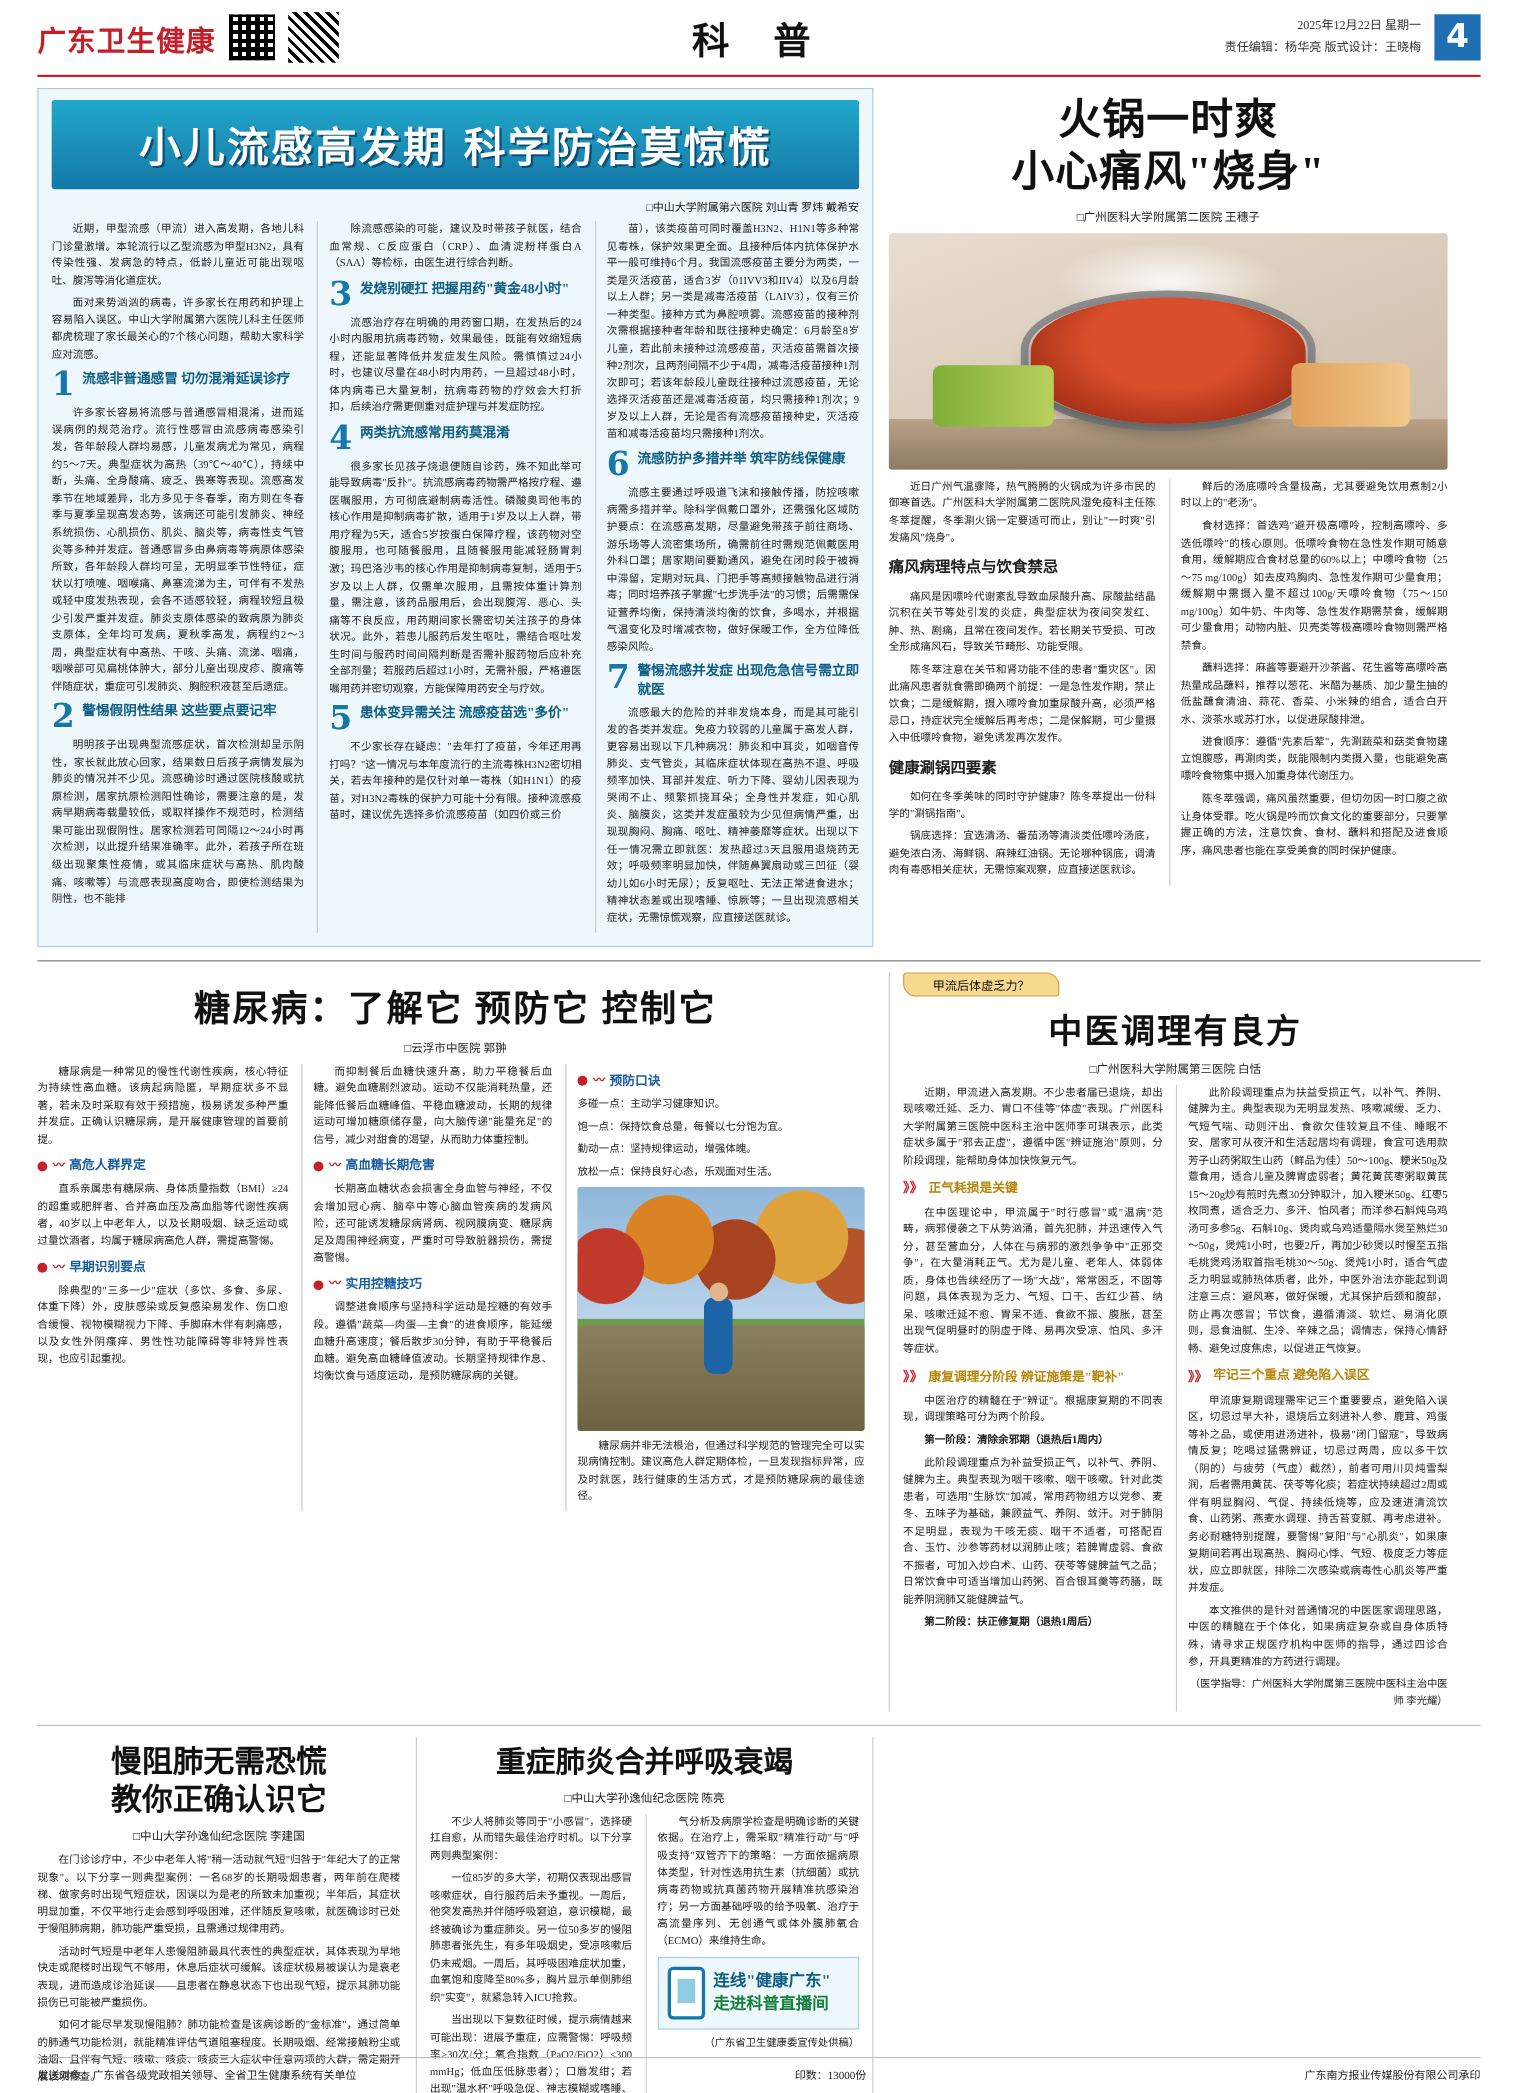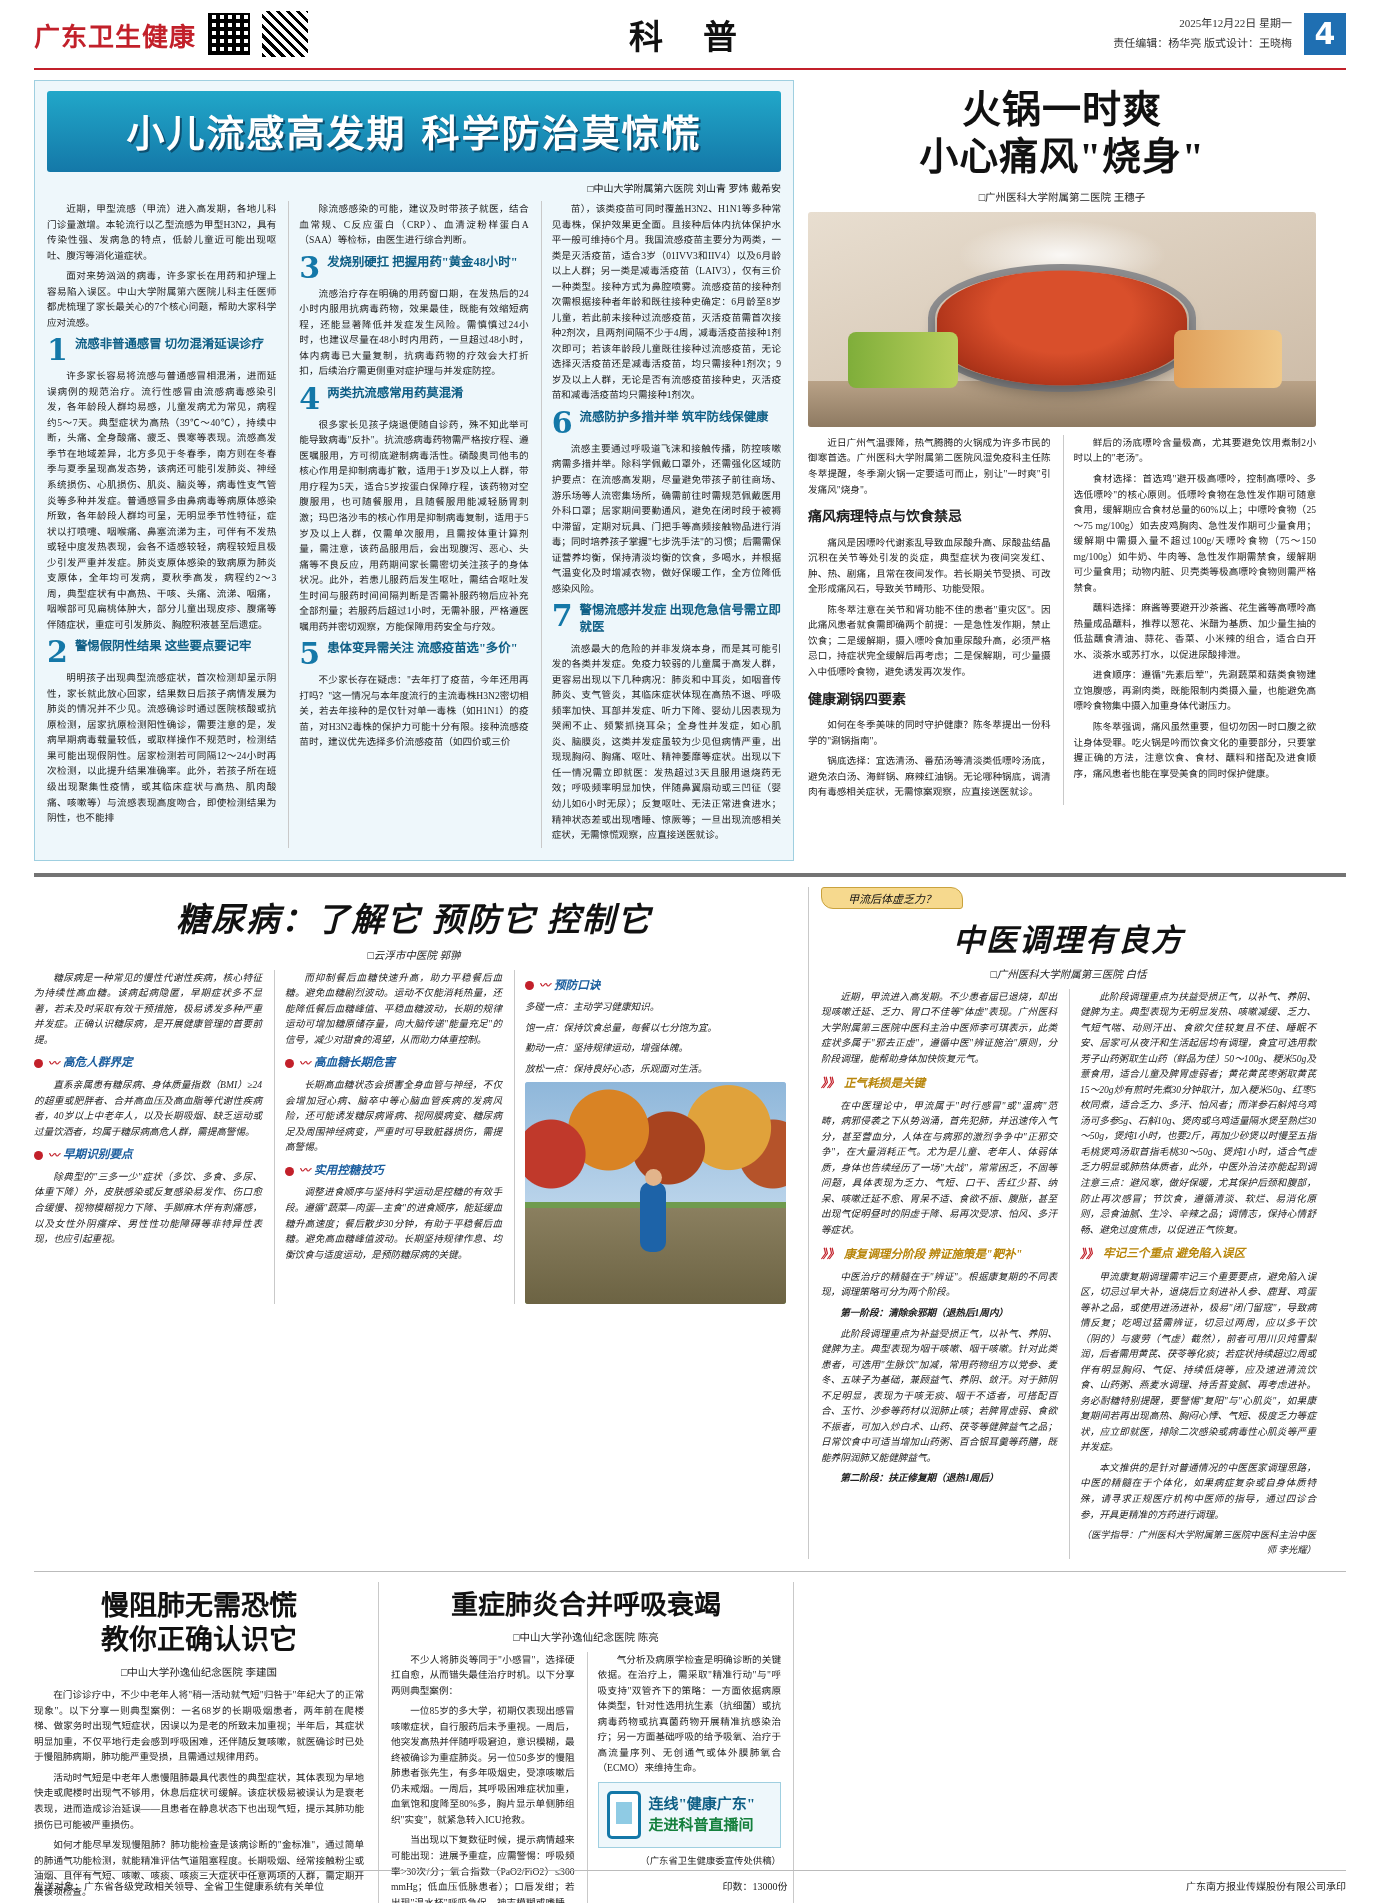--- a/index.html
+++ b/index.html
@@ -57,21 +57,21 @@
   .hp-img { width:100%; height:215px; border-radius:3px; position:relative; overflow:hidden; background:linear-gradient(160deg,#e8ded0,#cbb9a4); }
   .hp-img .pot { position:absolute; left:50%; top:54%; transform:translate(-50%,-50%); width:250px; height:115px; border-radius:50%/42%; background:radial-gradient(ellipse at 50% 35%, #d94f2b 0 40%, #b2361b 70%, #7d2411 100%); box-shadow:0 8px 16px rgba(0,0,0,.35); }
   .hp-img .rim { position:absolute; left:50%; top:54%; transform:translate(-50%,-50%); width:268px; height:128px; border-radius:50%/42%; border:7px solid #8e8e90; }
   .hp-img .veg1 { position:absolute; left:40px; top:120px; width:110px; height:56px; border-radius:8px; background:linear-gradient(90deg,#7fae3a,#b9cf5c); }
   .hp-img .veg2 { position:absolute; right:34px; top:118px; width:108px; height:58px; border-radius:8px; background:linear-gradient(90deg,#e0a05a,#f0c98a); }
   .hp-img .steam { position:absolute; left:50%; top:8px; transform:translateX(-50%); width:210px; height:70px; background:radial-gradient(ellipse at center, rgba(255,255,255,.85), rgba(255,255,255,0) 70%); }
   .hp-img .tbl { position:absolute; left:0; right:0; bottom:0; height:46px; background:linear-gradient(180deg,#b9a287,#8e7a62); }
   .sec-h { font-size:14px; font-weight:bold; text-align:left; margin:9px 0 6px; }
 
   
-  .mid-wrap { display:flex; gap:14px; margin-top:12px; border-top:4px solid #737373; padding-top:10px;font-style:italic; }
+  .mid-wrap { display:flex; gap:14px; margin-top:12px; border-top:1px solid #737373; padding-top:10px; }
   .diabetes { width:760px; }
   .diabetes h1 { font-size:33px; text-align:center; font-weight:bold; margin:6px 0 4px; letter-spacing:2px; }
   .dia-cols { display:flex; gap:12px; margin-top:6px; }
   .bullet-h { display:flex; align-items:center; gap:5px; font-size:11.6px; font-weight:bold; color:#1b5e9e; margin:7px 0 4px; }
   .bullet-h .dot { width:9px; height:9px; background:#c2202a; border-radius:50%; flex:none; }
   .bullet-h .wave { color:#c2202a; font-size:11px; letter-spacing:-1px;}
   .run-img { width:100%; height:222px; border-radius:3px; overflow:hidden; position:relative; background:linear-gradient(180deg,#9fc4e8 0 28%, #6f9b4e 28% 100%); }
   .run-img .trees { position:absolute; left:0; right:0; top:0; height:120px; background:
       radial-gradient(circle at 10% 60%, #c0392b 0 34px, transparent 35px),
       radial-gradient(circle at 32% 40%, #d98324 0 40px, transparent 41px),
@@ -266,20 +266,21 @@
           <p style="text-indent:0">多碰一点：主动学习健康知识。</p>
           <p style="text-indent:0">饱一点：保持饮食总量，每餐以七分饱为宜。</p>
           <p style="text-indent:0">勤动一点：坚持规律运动，增强体魄。</p>
           <p style="text-indent:0">放松一点：保持良好心态，乐观面对生活。</p>
           <div class="run-img">
             <div class="trees"></div>
             <div class="path"></div>
             <div class="person"></div>
             <div class="head"></div>
           </div>
+          <p style="margin-top:6px">糖尿病并非无法根治，但通过科学规范的管理完全可以实现病情控制。建议高危人群定期体检，一旦发现指标异常，应及时就医，践行健康的生活方式，才是预防糖尿病的最佳途径。</p>
         </div>
       </div>
     </div>
 
     <div class="tcm col-sep" style="padding-left:12px">
       <div class="tcm-tag">甲流后体虚乏力？</div>
       <h1>中医调理有良方</h1>
       <div class="byline">□广州医科大学附属第三医院 白恬</div>
       <div class="tcm-cols">
         <div class="small" style="flex:1">

